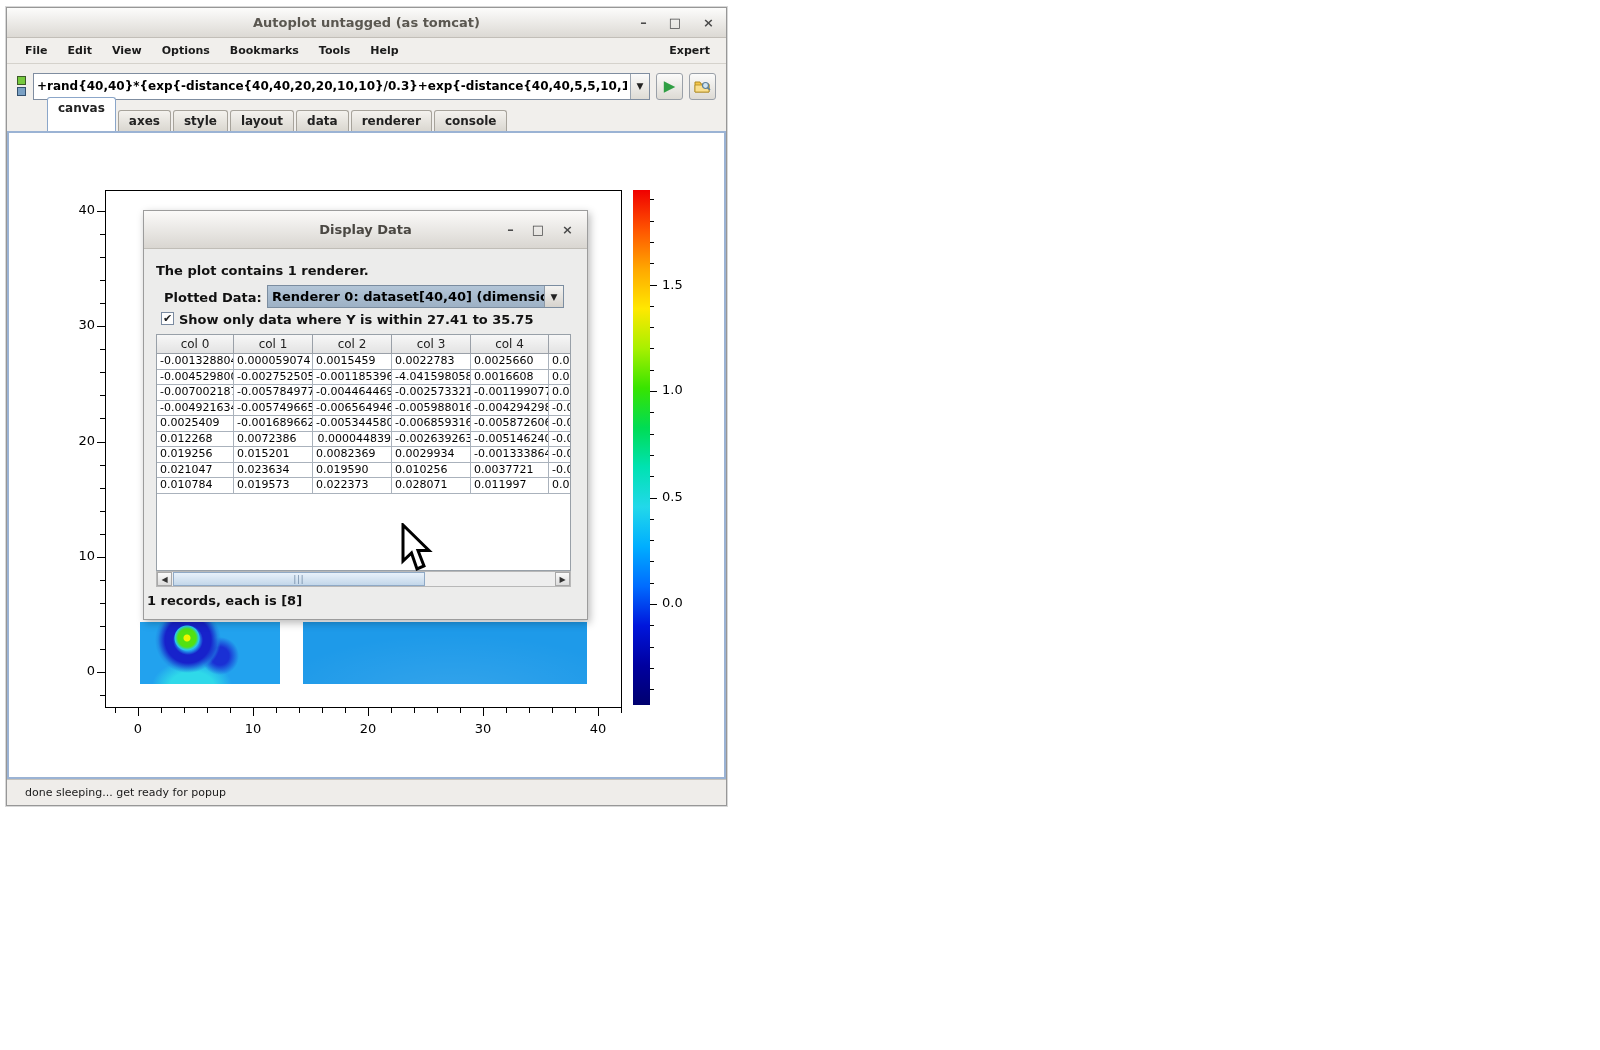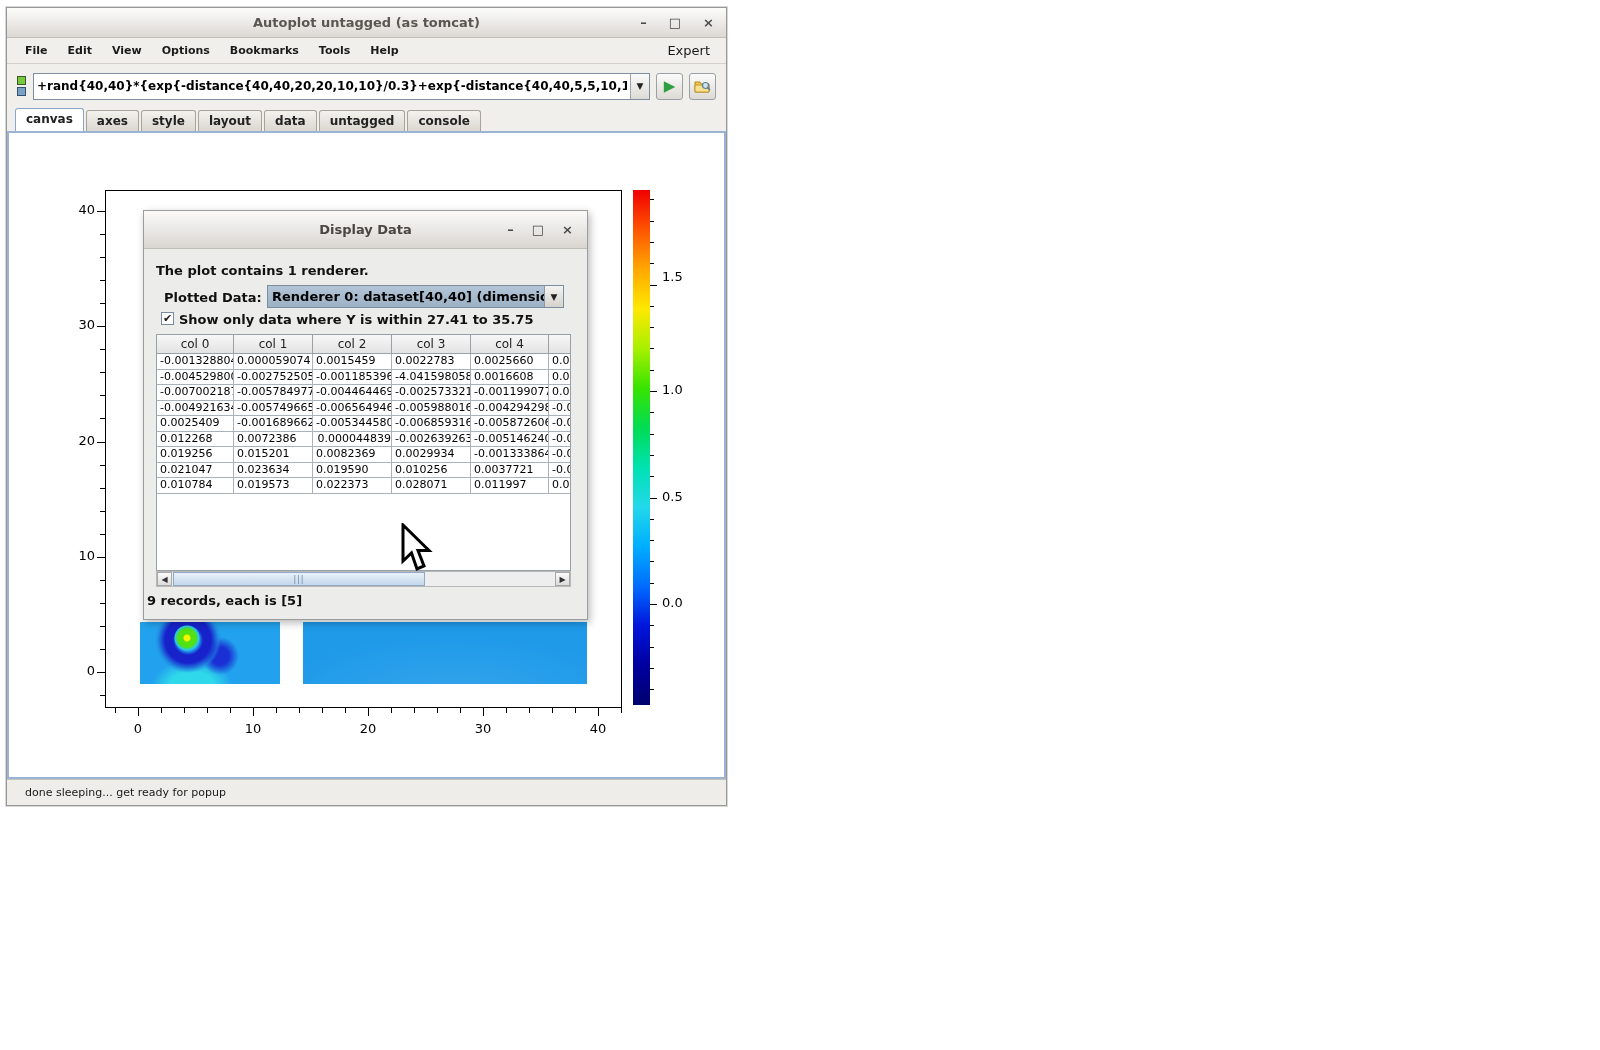--- a/index.html
+++ b/index.html
@@ -15,21 +15,21 @@
     border-bottom: 1px solid #c2beb8; display: flex; align-items: center; position: relative; }
   .titlebar .title { position: absolute; left: 0; right: 0; text-align: center;
     font-size: 13px; font-weight: 600; color: #5a5750; }
   .win-controls { position: absolute; right: 12px; display: flex; gap: 22px; }
   .wbtn { font-size: 13px; font-weight: 700; color: #4a4a4a; cursor: default; line-height: 18px; }
 
   .menubar { height: 26px; flex: 0 0 26px; background: #f1efec; border-bottom: 1px solid #d5d2cc;
     display: flex; align-items: center; padding: 0 8px; }
   .menu-items { display: flex; }
   .menu-item { font-size: 11px; font-weight: 700; color: #1a1a1a; padding: 2px 10px; }
-  .menu-right { margin-left: auto; font-size: 13px; font-weight: 400; color: #1a1a1a; padding-right: 8px; }
+  .menu-right { margin-left: auto; font-size: 11px; font-weight: 700; color: #1a1a1a; padding-right: 8px; }
 
   .uribar { height: 44px; flex: 0 0 44px; background: #f1efec; display: flex; align-items: center;
     padding: 0 10px; gap: 6px; }
   .conn-squares { display: flex; flex-direction: column; gap: 2px; width: 10px; }
   .sq { width: 9px; height: 9px; border: 1px solid #3c5a28; }
   .sq.b { border-color: #33506e; }
   .uri-field { flex: 1; height: 27px; background: #fff; border: 1px solid #7f8da0;
     display: flex; align-items: center; }
   .uri-input { flex: 1; border: none; outline: none; height: 100%; font-family: "DejaVu Sans", sans-serif;
     font-size: 12px; font-weight: 600; color: #000; padding: 0 3px; background: transparent; }
@@ -38,21 +38,21 @@
     font-size: 9px; color: #222; }
   .toolbtn { width: 27px; height: 27px; background: linear-gradient(#fbfbfa,#dddad4);
     border: 1px solid #9aa0a8; border-radius: 3px; display: flex; align-items: center; justify-content: center; }
   .play-glyph { color: #2f9e43; font-size: 15px; line-height: 15px; }
 
   .tabbar { height: 23px; flex: 0 0 23px; background: #f1efec; display: flex; align-items: flex-end;
     padding: 0 0 0 8px; gap: 2px; }
   .tab { font-size: 12px; font-weight: 700; color: #222; padding: 3px 10px 3px 10px;
     background: linear-gradient(#f4f2ee,#dad7d0); border: 1px solid #a7a39b; border-bottom: none;
     border-radius: 3px 3px 0 0; height: 21px; }
-  .tab.selected { background: #ffffff; border-color: #8ba6c9; height: 23px; position: relative; z-index: 2; }
+  .tab.selected { background: #ffffff; border-color: #8ba6c9; height: 34px; position: relative; z-index: 2; margin-left: 32px; }
 
   .canvas { flex: 1; background: #ffffff; border: 2px solid #9bb3d4; position: relative; overflow: hidden; }
 
   .statusbar { height: 26px; flex: 0 0 26px; background: #efedea; border-top: 1px solid #c5c2bc;
     display: flex; align-items: center; padding-left: 18px; font-size: 11px; color: #1a1a1a; }
 
   
   .plot-frame { position: absolute; border: 1px solid #000; background: transparent; }
   .tick { position: absolute; background: #000; }
   .tick-label { position: absolute; font-size: 13px; color: #000; }
@@ -148,21 +148,21 @@
         </svg>
       </span>
     </div>
 
     <div class="tabbar" id="tab-bar">
         <span class="tab selected">canvas</span>
         <span class="tab">axes</span>
         <span class="tab">style</span>
         <span class="tab">layout</span>
         <span class="tab">data</span>
-        <span class="tab">untagged</span>
+        <span class="tab">renderer</span>
         <span class="tab">console</span>
       </div>
 
     <div class="canvas" id="canvas">
 
       <div class="plot-frame" id="plot-frame" style="left: 96px; top: 57px; width: 517px; height: 518px;"></div>
       <div class="heat-block" id="heat-left" style="left: 131px; top: 489px; width: 140px; height: 62px; background: radial-gradient(circle at 47px 16px, rgb(242, 244, 0) 0px, rgb(242, 244, 0) 3px, rgb(82, 225, 18) 4px, rgb(82, 225, 18) 9px, rgb(40, 200, 240) 12px, rgba(40, 200, 240, 0) 13px), radial-gradient(circle at 48px 18px, rgba(23, 34, 203, 0) 11px, rgb(23, 34, 203) 15px, rgb(23, 34, 203) 23px, rgba(32, 128, 224, 0.6) 30px, rgba(32, 128, 224, 0) 33px), radial-gradient(circle at 80px 34px, rgb(26, 48, 212) 0px, rgb(26, 48, 212) 9px, rgba(26, 48, 212, 0) 19px), radial-gradient(70px 45px at 52px 64px, rgb(47, 217, 233) 0px, rgb(47, 217, 233) 22px, rgba(47, 217, 233, 0) 40px), rgb(34, 162, 238);"></div>
       <div class="heat-block" id="heat-right" style="left: 294px; top: 489px; width: 284px; height: 62px; background: radial-gradient(260px 90px at 150px 75px, rgba(255, 255, 255, 0.1), rgba(255, 255, 255, 0) 70%), rgb(30, 154, 233);"></div>
       <div class="colorbar" id="colorbar" style="left: 624px; top: 57px; width: 17px; height: 515px; background: linear-gradient(rgb(240, 0, 0), rgb(255, 84, 0), rgb(255, 168, 0), rgb(255, 232, 0), rgb(168, 240, 0), rgb(56, 228, 0), rgb(0, 220, 84), rgb(0, 226, 178), rgb(34, 216, 234), rgb(0, 174, 255), rgb(0, 108, 255), rgb(0, 22, 220), rgb(0, 0, 160), rgb(0, 0, 110));"></div>
 
@@ -271,21 +271,21 @@
 
         <div class="hscroll" style="left:12px; top:360px; width:415px;">
           <span class="hs-arrow">◀</span>
           <span class="hs-track">
             <span class="hs-thumb">
               <span>|||</span>
             </span>
           </span>
           <span class="hs-arrow">▶</span>
         </div>
-        <div class="records" style="left:3px; top:382px;">9 records, each is [5]</div>
+        <div class="records" style="left:3px; top:382px;">1 records, each is [8]</div>
       </div>
 
       <svg class="cursor-svg" style="left:391px; top:390px;" width="36" height="50" viewBox="0 0 36 50">
         <polygon points="3,2 3,38 11.5,30 17,46 24,43 18,27.5 29,27.5" fill="#ffffff" stroke="#000000" stroke-width="3" stroke-linejoin="miter"></polygon>
       </svg>
     <div class="tick" style="left: 88px; top: 539px; width: 8px; height: 1px;"></div>
         <div class="tick-label y" style="left: 48px; top: 530px; width: 38px;">0</div>
         <div class="tick" style="left: 88px; top: 423.75px; width: 8px; height: 1px;"></div>
         <div class="tick-label y" style="left: 48px; top: 414.75px; width: 38px;">10</div>
         <div class="tick" style="left: 88px; top: 308.5px; width: 8px; height: 1px;"></div>
@@ -339,21 +339,21 @@
         <div class="tick" style="left: 543px; top: 575px; width: 1px; height: 5px;"></div>
         <div class="tick" style="left: 566px; top: 575px; width: 1px; height: 5px;"></div>
         <div class="tick" style="left: 612px; top: 575px; width: 1px; height: 5px;"></div>
         <div class="tick" style="left: 641px; top: 471px; width: 7px; height: 1px;"></div>
         <div class="tick-label" style="left: 653px; top: 462px; width: 36px;">0.0</div>
         <div class="tick" style="left: 641px; top: 364.5px; width: 7px; height: 1px;"></div>
         <div class="tick-label" style="left: 653px; top: 355.5px; width: 36px;">0.5</div>
         <div class="tick" style="left: 641px; top: 258px; width: 7px; height: 1px;"></div>
         <div class="tick-label" style="left: 653px; top: 249px; width: 36px;">1.0</div>
         <div class="tick" style="left: 641px; top: 151.5px; width: 7px; height: 1px;"></div>
-        <div class="tick-label" style="left: 653px; top: 136px; width: 36px;">1.5</div>
+        <div class="tick-label" style="left: 653px; top: 144px; width: 36px;">1.5</div>
         <div class="tick" style="left: 641px; top: 556.2px; width: 4px; height: 1px;"></div>
         <div class="tick" style="left: 641px; top: 534.9px; width: 4px; height: 1px;"></div>
         <div class="tick" style="left: 641px; top: 513.6px; width: 4px; height: 1px;"></div>
         <div class="tick" style="left: 641px; top: 492.3px; width: 4px; height: 1px;"></div>
         <div class="tick" style="left: 641px; top: 449.7px; width: 4px; height: 1px;"></div>
         <div class="tick" style="left: 641px; top: 428.4px; width: 4px; height: 1px;"></div>
         <div class="tick" style="left: 641px; top: 407.1px; width: 4px; height: 1px;"></div>
         <div class="tick" style="left: 641px; top: 385.8px; width: 4px; height: 1px;"></div>
         <div class="tick" style="left: 641px; top: 343.2px; width: 4px; height: 1px;"></div>
         <div class="tick" style="left: 641px; top: 321.9px; width: 4px; height: 1px;"></div>

